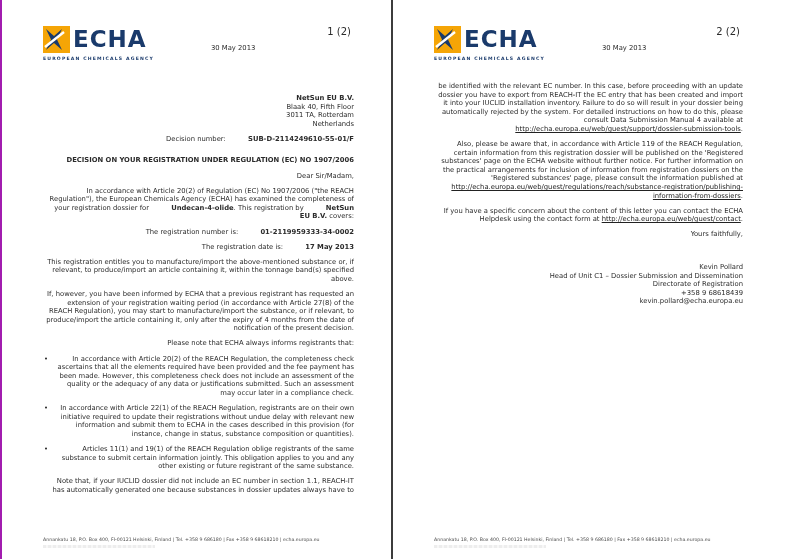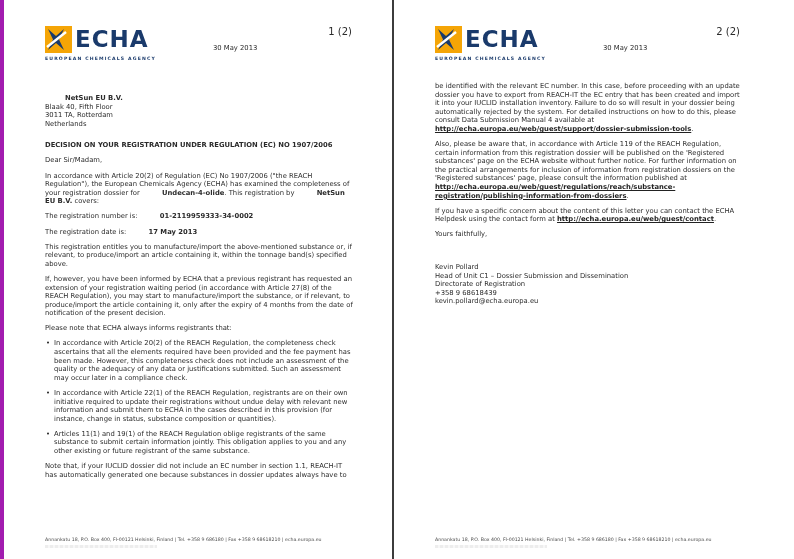--- a/index.html
+++ b/index.html
@@ -1,17 +1,17 @@
 <!DOCTYPE html>
 <html><head>
 <meta charset="utf-8">
 <style>
   html,body{margin:0;padding:0;background:#fff;}
   body{width:794px;height:559px;overflow:hidden;font-family:"DejaVu Sans","Liberation Sans",sans-serif;color:#2b2b2b;}
-  .viewer{position:relative;width:780px;height:559px;border-left:4px solid #a21caf;box-sizing:border-box;display:flex;}
+  .viewer{position:relative;width:780px;height:559px;border-left:2px solid #a21caf;box-sizing:border-box;display:flex;text-align:right;}
   .viewer::before{content:"";position:absolute;left:0;top:0;width:100%;height:2px;background:#e8e8e8;}
   .sheet{position:relative;width:396px;height:559px;background:#ffffff;box-sizing:border-box;padding:24px 37px 0 41px;}
   .sheet.second{border-left:2px solid #3c3c3c;}
   
   .hdr{position:relative;height:58px;}
   .logo{position:absolute;left:0;top:2px;}
   .logo-row{display:flex;align-items:flex-start;}
   .logo-mark{width:27px;height:27px;display:block;}
   .brand{font-size:23px;font-weight:bold;color:#1a3a6b;letter-spacing:1px;line-height:27px;margin-left:3px;}
   .tagline{font-size:4.6px;font-weight:bold;color:#1a3a6b;letter-spacing:1.15px;margin-top:3px;white-space:nowrap;}
@@ -20,21 +20,21 @@
   
   .body{font-size:6.8px;line-height:8.6px;}
   .block{margin:0 0 6.5px 0;}
   .heading{margin-top:13px;font-weight:bold;}
   .bullet{position:relative;padding-left:9px;}
   .bullet::before{content:"\2022";position:absolute;left:1px;top:0;}
   .lines .line{white-space:nowrap;}
   .recipient{margin-top:12px;}
   .signature{margin-top:24px;}
   .b{font-weight:bold;padding-left:20px;}
-  .link{text-decoration:underline;color:#222;cursor:pointer;font-weight:bold;}
+  .link{text-decoration:underline;color:#222;cursor:pointer;}
   
   .pagefooter{position:absolute;left:41px;bottom:17px;font-size:4.7px;color:#4d4d4d;white-space:nowrap;}
   .faint-stamp{position:absolute;left:41px;bottom:11px;width:112px;height:3px;background:repeating-linear-gradient(90deg,#ededed 0 3px,#f7f7f7 3px 5px);}
 </style>
 </head>
 <body>
 
 <div class="viewer">
 
   <div class="sheet">
@@ -54,20 +54,21 @@
       <div class="date">30 May 2013</div>
     </div>
     <div class="body">
         <div class="block lines recipient">
           <div class="line"><span class="b">NetSun EU B.V.</span></div>
           <div class="line"><span>Blaak 40, Fifth Floor</span></div>
           <div class="line"><span>3011 TA, Rotterdam</span></div>
           <div class="line"><span>Netherlands</span></div>
         </div>
         <div class="block lines">
+          <div class="line"><span>Decision number: </span><span class="b">SUB-D-2114249610-55-01/F</span></div>
         </div>
         <div class="block heading"><span>DECISION ON YOUR REGISTRATION UNDER REGULATION (EC) NO 1907/2006</span></div>
         <div class="block para"><span>Dear Sir/Madam,</span></div>
         <div class="block para"><span>In accordance with Article 20(2) of Regulation (EC) No 1907/2006 ("the REACH Regulation"), the European Chemicals Agency (ECHA) has examined the completeness of your registration dossier for </span><span class="b">Undecan-4-olide</span><span>. This registration by </span><span class="b">NetSun EU B.V.</span><span> covers:</span></div>
         <div class="block para"><span>The registration number is: </span><span class="b">01-2119959333-34-0002</span></div>
         <div class="block para"><span>The registration date is: </span><span class="b">17 May 2013</span></div>
         <div class="block para"><span>This registration entitles you to manufacture/import the above-mentioned substance or, if relevant, to produce/import an article containing it, within the tonnage band(s) specified above.</span></div>
         <div class="block para"><span>If, however, you have been informed by ECHA that a previous registrant has requested an extension of your registration waiting period (in accordance with Article 27(8) of the REACH Regulation), you may start to manufacture/import the substance, or if relevant, to produce/import the article containing it, only after the expiry of 4 months from the date of notification of the present decision.</span></div>
         <div class="block para"><span>Please note that ECHA always informs registrants that:</span></div>
         <div class="block bullet"><span>In accordance with Article 20(2) of the REACH Regulation, the completeness check ascertains that all the elements required have been provided and the fee payment has been made. However, this completeness check does not include an assessment of the quality or the adequacy of any data or justifications submitted. Such an assessment may occur later in a compliance check.</span></div>

